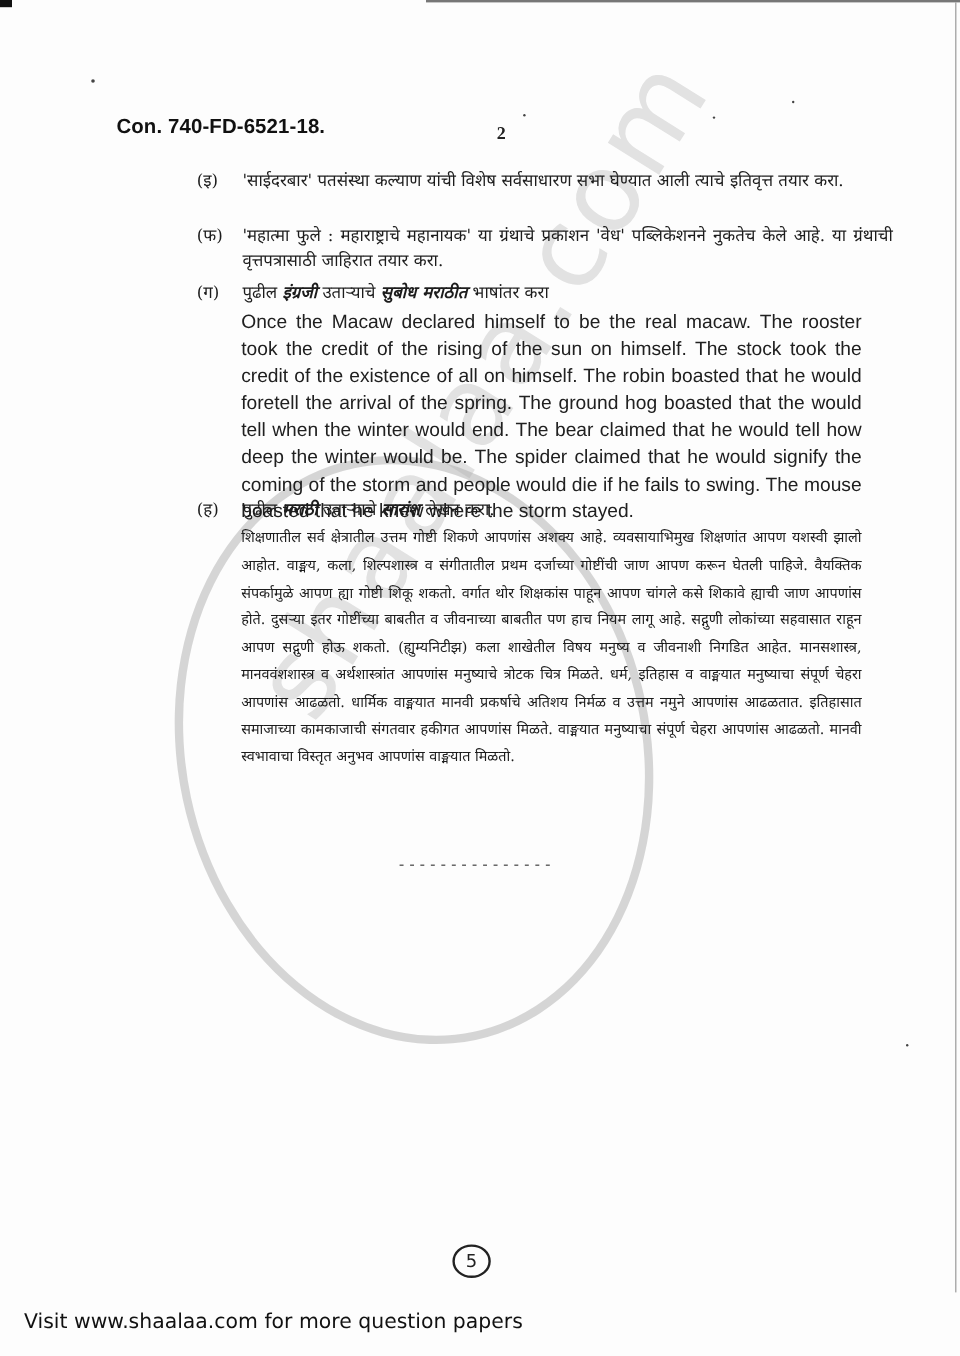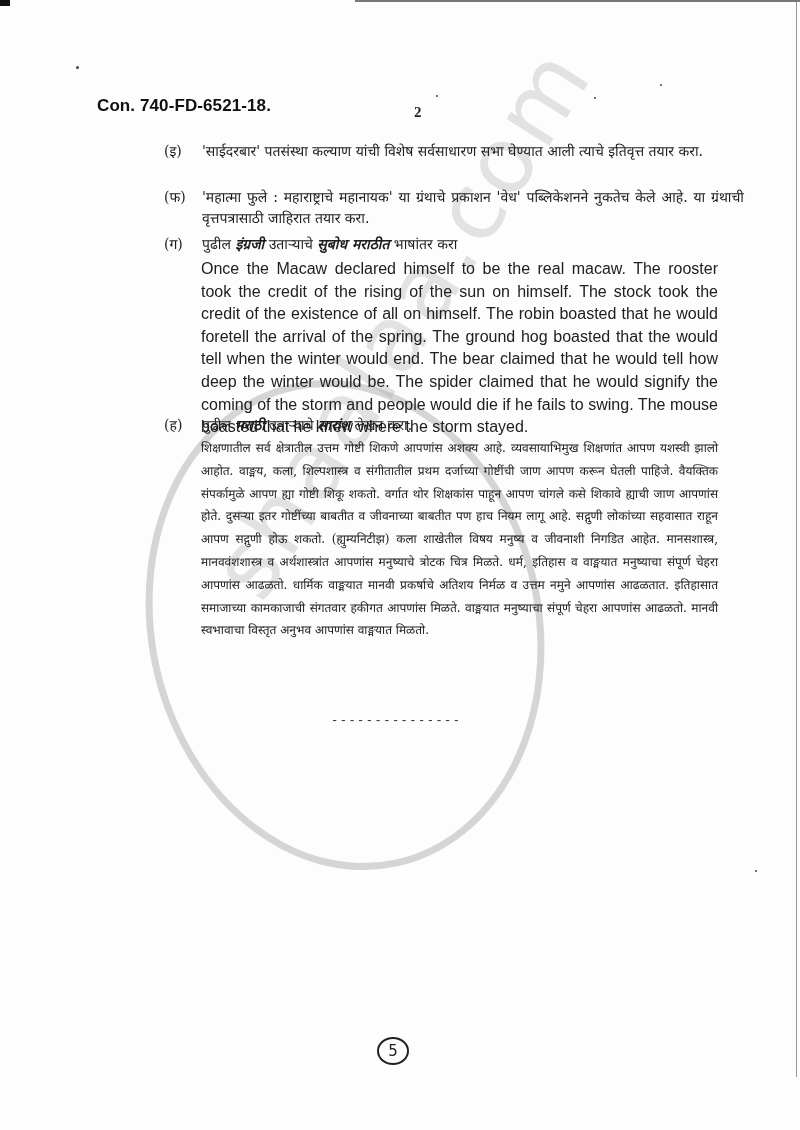--- a/index.html
+++ b/index.html
@@ -190,13 +190,14 @@
     <div class="q-body">
       <span>पुढील </span><b>मराठी</b><span> उताऱ्याचे </span><b>सारांश</b><span> लेखन करा.</span>
     </div>
   </div>
   <div class="marathi-passage">शिक्षणातील सर्व क्षेत्रातील उत्तम गोष्टी शिकणे आपणांस अशक्य आहे. व्यवसायाभिमुख शिक्षणांत आपण यशस्वी झालो आहोत. वाङ्मय, कला, शिल्पशास्त्र व संगीतातील प्रथम दर्जाच्या गोष्टींची जाण आपण करून घेतली पाहिजे. वैयक्तिक संपर्कामुळे आपण ह्या गोष्टी शिकू शकतो. वर्गात थोर शिक्षकांस पाहून आपण चांगले कसे शिकावे ह्याची जाण आपणांस होते. दुसऱ्या इतर गोष्टींच्या बाबतीत व जीवनाच्या बाबतीत पण हाच नियम लागू आहे. सद्गुणी लोकांच्या सहवासात राहून आपण सद्गुणी होऊ शकतो. (ह्युम्यनिटीझ) कला शाखेतील विषय मनुष्य व जीवनाशी निगडित आहेत. मानसशास्त्र, मानववंशशास्त्र व अर्थशास्त्रांत आपणांस मनुष्याचे त्रोटक चित्र मिळते. धर्म, इतिहास व वाङ्मयात मनुष्याचा संपूर्ण चेहरा आपणांस आढळतो. धार्मिक वाङ्मयात मानवी प्रकर्षाचे अतिशय निर्मळ व उत्तम नमुने आपणांस आढळतात. इतिहासात समाजाच्या कामकाजाची संगतवार हकीगत आपणांस मिळते. वाङ्मयात मनुष्याचा संपूर्ण चेहरा आपणांस आढळतो. मानवी स्वभावाचा विस्तृत अनुभव आपणांस वाङ्मयात मिळतो.</div>
 
   <div class="separator">---------------</div>
 
   <div class="marks-badge">5</div>
 
+  <div class="footer">Visit www.shaalaa.com for more question papers</div>
 </div>
 
 </body></html>

